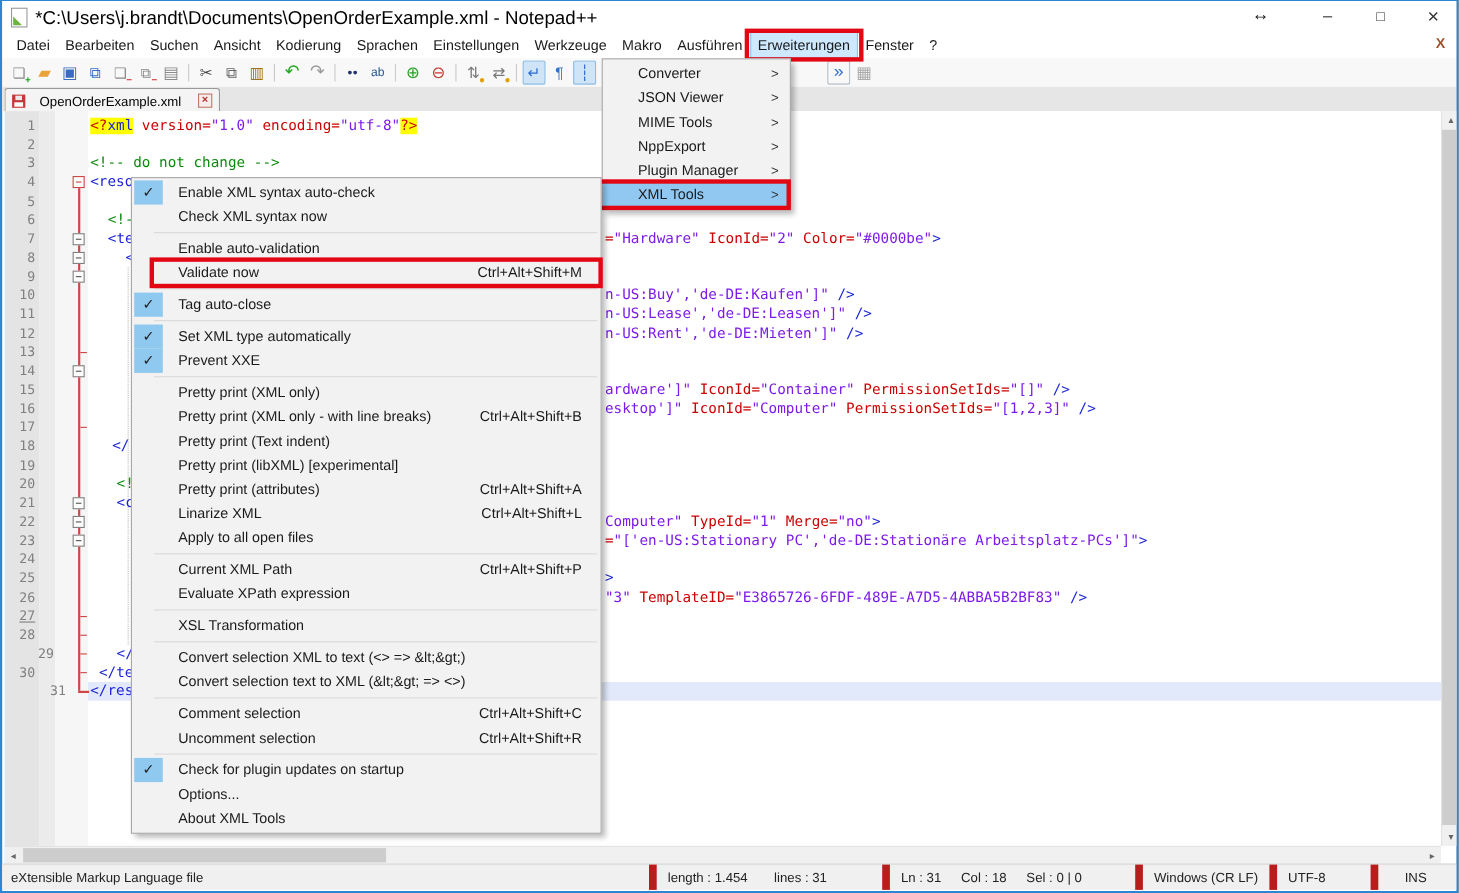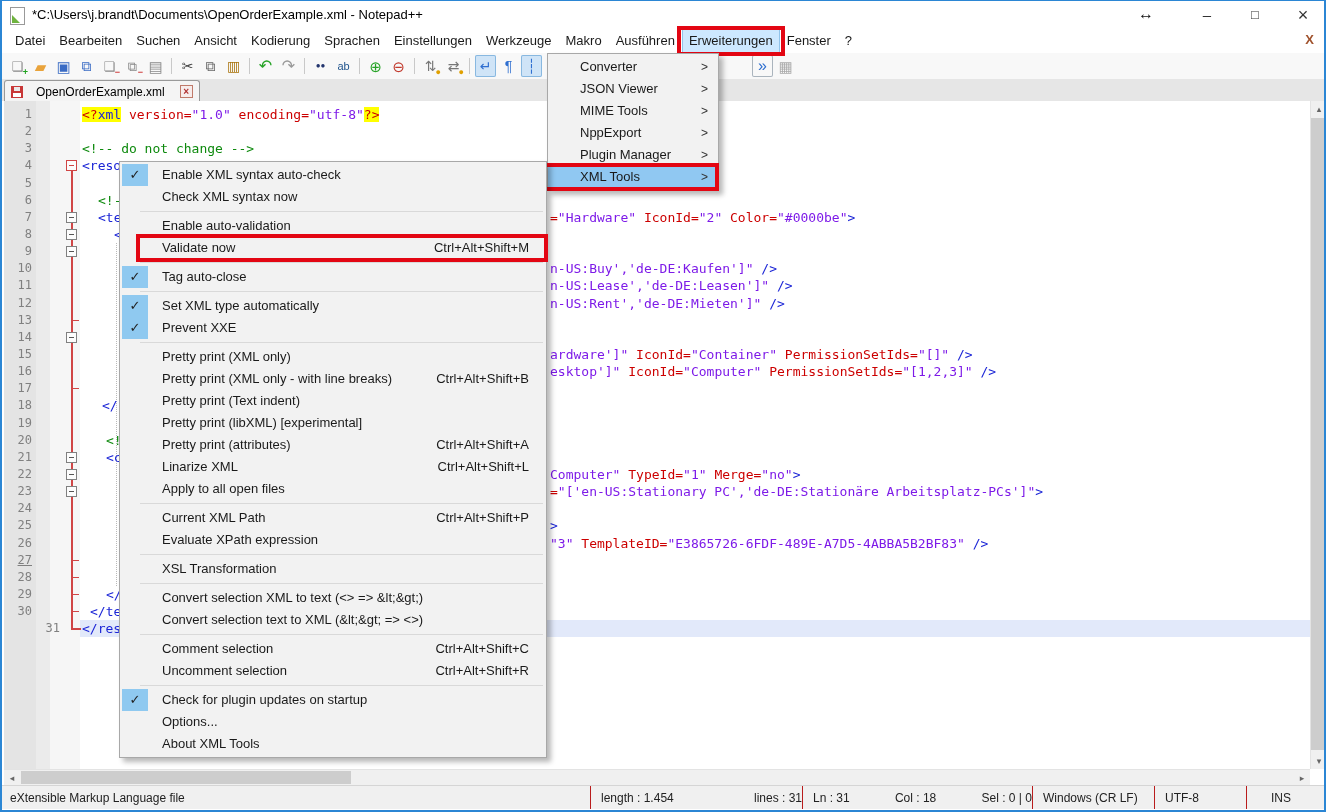--- a/index.html
+++ b/index.html
@@ -3,21 +3,21 @@
 <meta charset="utf-8">
 <style>
   html,body{margin:0;padding:0;background:#444;}
   #win{position:relative;width:1326px;height:812px;background:#fff;overflow:hidden;
        border:2px solid #2b86d4;border-top-width:1px;box-sizing:border-box;
        font-family:"Liberation Sans",sans-serif;color:#111;}
   
   #titlebar{position:absolute;left:0;top:0;width:100%;height:28px;background:#fff;}
   .npp-ico{position:absolute;left:8px;top:6px;width:13px;height:16px;background:#fff;border:1px solid #999;}
   .npp-ico::after{content:"";position:absolute;left:1px;bottom:1px;border-left:8px solid #6fb33f;border-top:8px solid transparent;}
-  #title-text{position:absolute;left:30px;top:6px;font-size:13px;color:#000;white-space:nowrap;}
+  #title-text{position:absolute;left:30px;top:6px;font-size:17px;color:#000;white-space:nowrap;}
   #resize-artifact{position:absolute;left:1136px;top:4px;font-size:16px;font-weight:bold;color:#111;}
   .wbtn{position:absolute;top:0;width:46px;height:28px;text-align:center;line-height:28px;color:#333;}
   #btn-min{left:1182px;font-size:15px;}
   #btn-max{left:1230px;font-size:13px;}
   #btn-close{left:1278px;font-size:18px;}
   
   #menubar{position:absolute;left:0;top:28px;width:100%;height:24px;background:#fff;font-size:13px;}
   #menubar-items{display:flex;height:24px;align-items:stretch;padding-left:6px;}
   .mb-item{position:relative;padding:0 7px;line-height:24px;color:#1a1a1a;white-space:nowrap;}
   .mb-active{background:#cde8ff;box-shadow:inset 0 0 0 1px #90c3ea;}
@@ -74,21 +74,21 @@
   
   #vscroll{position:absolute;left:1308px;top:100px;width:16px;height:668px;background:#f0f0f0;border-left:1px solid #e3e3e3;box-sizing:border-box;}
   #vthumb{position:absolute;left:1px;top:17px;width:13px;height:632px;background:#cdcdcd;}
   #hscroll{position:absolute;left:2px;top:768px;width:1306px;height:16px;background:#f0f0f0;border-top:1px solid #e3e3e3;box-sizing:border-box;}
   #hthumb{position:absolute;left:17px;top:1px;width:330px;height:13px;background:#cdcdcd;}
   .sc-arrow{position:absolute;font-size:9px;color:#666;line-height:16px;text-align:center;width:16px;height:16px;}
   
   #statusbar{position:absolute;left:0;top:784px;width:100%;height:24px;background:#f0f0f0;border-top:1px solid #d5d5d5;
              display:flex;align-items:center;font-size:12px;color:#222;box-sizing:border-box;}
   .sb-sec{height:100%;display:flex;align-items:center;padding-left:10px;box-sizing:border-box;white-space:nowrap;}
-  .sb-sec + .sb-sec{border-left:1px solid #b91c1c;justify-content:space-between;}
+  .sb-sec + .sb-sec{border-left:7px solid #b91c1c;}
   #sb-doctype{flex:1;padding-left:8px;}
   #sb-len{width:212px;}
   #sb-pos{width:230px;}
   #sb-eol{width:122px;}
   #sb-enc{width:92px;}
   #sb-ins{width:78px;padding-left:24px;}
   .sb-gap{margin-left:24px;}
   .sb-gap2{margin-left:18px;}
   
   .menu{position:absolute;background:#f2f2f2;border:1px solid #a8a8a8;box-shadow:4px 4px 5px rgba(0,0,0,0.28);
@@ -261,21 +261,21 @@
         <div class="ln-num" style="top: 314px;">19</div>
         <div class="ln-num" style="top: 331px;">20</div>
         <div class="ln-num" style="top: 348px;">21</div>
         <div class="ln-num" style="top: 365px;">22</div>
         <div class="ln-num" style="top: 382px;">23</div>
         <div class="ln-num" style="top: 399px;">24</div>
         <div class="ln-num" style="top: 416px;">25</div>
         <div class="ln-num" style="top: 434px;">26</div>
         <div class="ln-num" style="top: 451px; text-decoration: underline;">27</div>
         <div class="ln-num" style="top: 468px;">28</div>
-        <div class="ln-num" style="top: 485px;">29</div>
+        <div class="ln-num" style="top: 485px; padding-left: 17px;">29</div>
         <div class="ln-num" style="top: 502px;">30</div>
         <div class="ln-num" style="top: 519px; padding-left: 28px;">31</div>
       </div>
     <div id="fold-margin">
         <div class="fold-vline" style="top: 70px; height: 457px;"></div>
         <div class="fold-corner" style="top: 527px;"></div>
         <div class="fold-tick" style="top: 219px;"></div>
         <div class="fold-tick" style="top: 287px;"></div>
         <div class="fold-tick" style="top: 459px;"></div>
         <div class="fold-tick" style="top: 476px;"></div>

